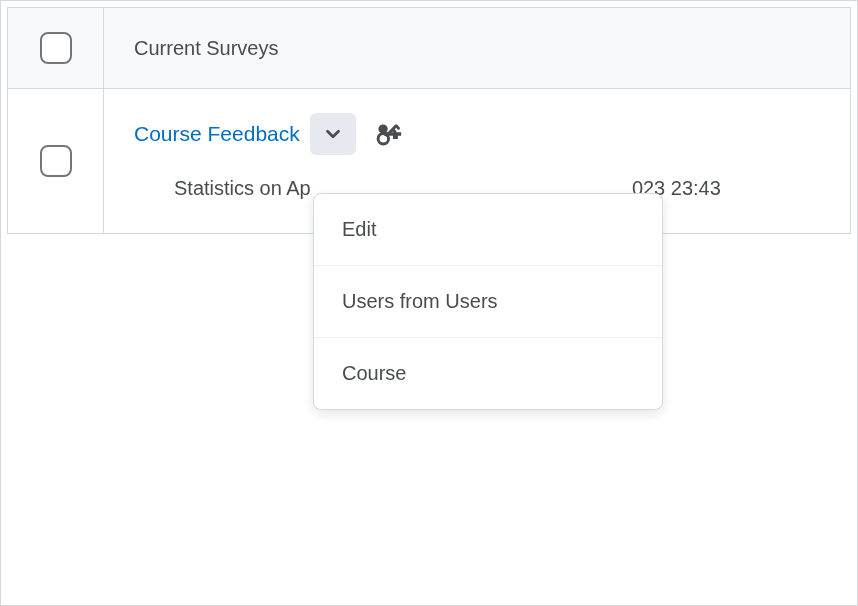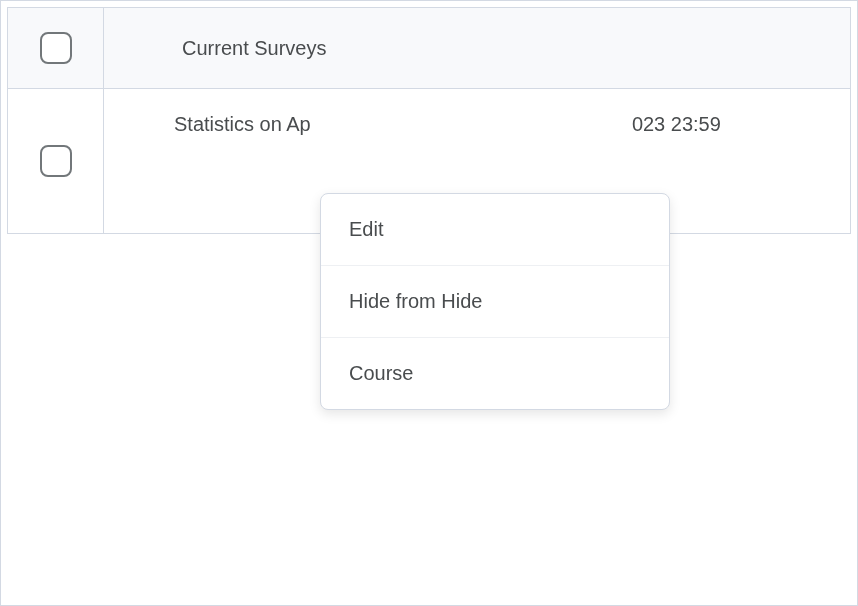--- a/index.html
+++ b/index.html
@@ -18,21 +18,20 @@
     .table-container {
       border: 1px solid #d3d9e3;
       margin: 6px;
       background: #fff;
     }
     .header-row {
       display: flex;
       align-items: stretch;
       background: #f8f9fb;
       border-bottom: 1px solid #d3d9e3;
-      gap: 48px;
     }
     .checkbox-cell {
       width: 96px;
       display: flex;
       align-items: center;
       justify-content: center;
       border-right: 1px solid #d3d9e3;
       padding: 24px 0;
     }
     .checkbox {
@@ -99,21 +98,21 @@
       font-size: 20px;
       color: #494c4e;
       padding-left: 40px;
     }
     .checkbox-cell.content-checkbox {
       padding: 56px 0;
     }
     .dropdown-menu {
       position: absolute;
       top: 192px;
-      left: 319px;
+      left: 312px;
       width: 350px;
       background: #fff;
       border: 1px solid #d3d9e3;
       border-radius: 8px;
       box-shadow: 0 4px 12px rgba(0,0,0,0.1);
       overflow: hidden;
     }
     .dropdown-item {
       padding: 24px 28px;
       font-size: 20px;
@@ -143,32 +142,47 @@
     <div class="header-label-cell">
       <span>Current Surveys</span>
     </div>
   </div>
 
   <div class="content-row">
     <div class="checkbox-cell content-checkbox">
       <div class="checkbox"></div>
     </div>
     <div class="content-cell">
+      <div class="title-line">
+        <a class="survey-link">Course Feedback</a>
+        <button class="chevron-button">
+          <svg viewBox="0 0 24 24">
+            <path d="M6 9l6 6 6-6" stroke="#494c4e" stroke-width="3" fill="none" stroke-linecap="round" stroke-linejoin="round"></path>
+          </svg>
+        </button>
+        <span class="key-icon">
+          <svg viewBox="0 0 24 24">
+            <path d="M7 14a4 4 0 1 1 0-8 4 4 0 0 1 0 8zm2.5-2.5L20 1l2 2-2 2 2 2-3 3-2-2-5.5 5.5" fill="#494c4e" transform="rotate(45 12 12) translate(-1 2)"></path>
+            <circle cx="8" cy="16" r="4.5" fill="none" stroke="#494c4e" stroke-width="2.5"></circle>
+            <path d="M11 13 L19 5 M19 5 L21 7 M16 8 L18 10" stroke="#494c4e" stroke-width="2.5" fill="none" stroke-linecap="round"></path>
+          </svg>
+        </span>
+      </div>
       <div class="availability-line">
         <span>Statistics on Ap</span>
         <span style="display:inline-block; width:310px;"></span>
-        <span>023 23:59</span>
+        <span>023 23:43</span>
       </div>
     </div>
   </div>
 </div>
 
 <div class="dropdown-menu">
   <div class="dropdown-item">
     <span>Edit</span>
   </div>
   <div class="dropdown-item">
-    <span>Hide from Hide</span>
+    <span>Users from Users</span>
   </div>
   <div class="dropdown-item">
     <span>Course</span>
   </div>
 </div>
 
 </body></html>

